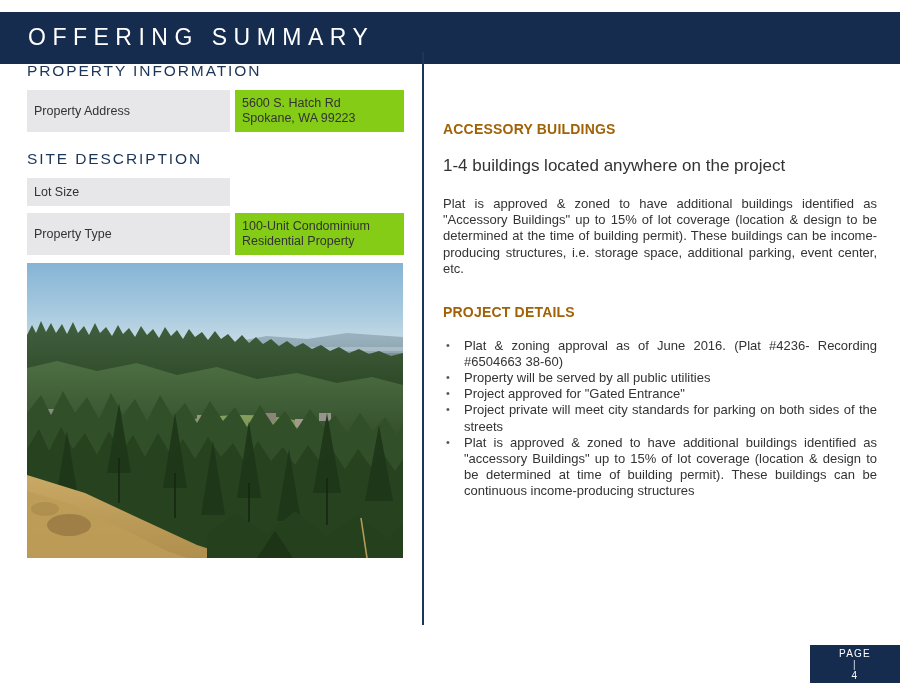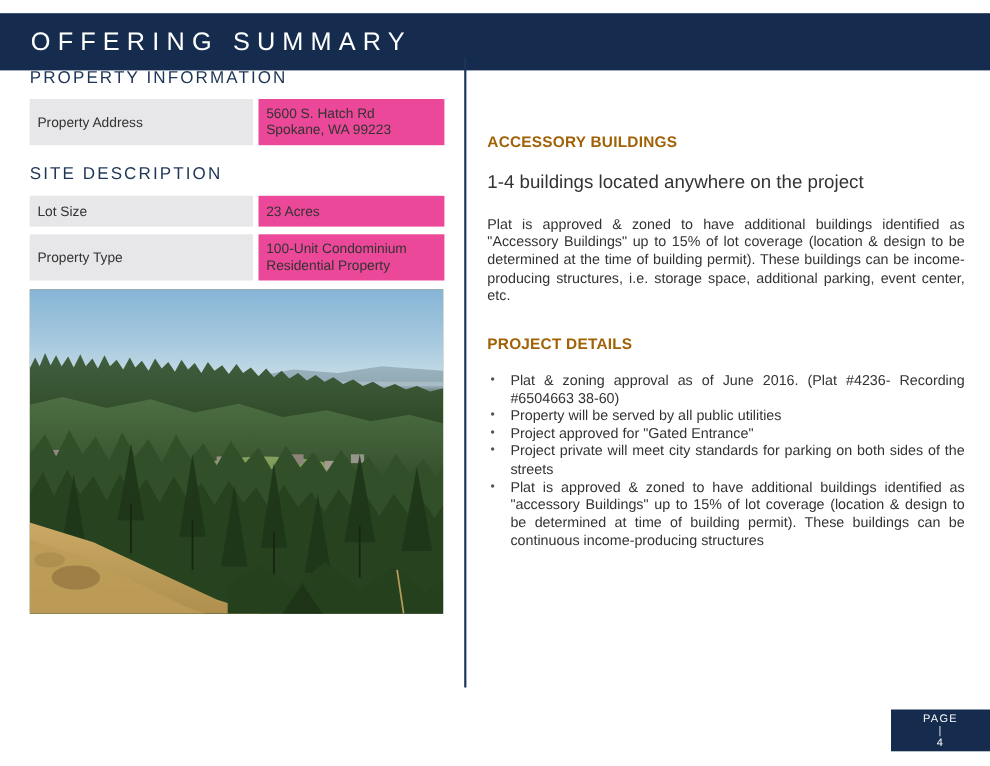--- a/index.html
+++ b/index.html
@@ -80,21 +80,21 @@
     box-sizing: border-box;
     font-size: 12.5px;
     color: #333333;
     display: flex;
     align-items: center;
   }
   .cell-gap {
     width: 5px;
   }
   .cell-value {
-    background: #ec4899;
+    background: #84cc16;
     flex: 1;
     min-height: 28px;
     padding: 6px 0 6px 7px;
     box-sizing: border-box;
     font-size: 12.5px;
     color: #333333;
     display: flex;
     flex-direction: column;
     justify-content: center;
     line-height: 15px;
@@ -209,23 +209,20 @@
       </div>
     </div>
   </div>
 
   <div class="section-heading second">SITE DESCRIPTION</div>
 
   <div class="info-table">
     <div class="info-row">
       <div class="cell-label">Lot Size</div>
       <div class="cell-gap"></div>
-      <div class="cell-value">
-        <span>23 Acres</span>
-      </div>
     </div>
     <div class="info-row">
       <div class="cell-label">Property Type</div>
       <div class="cell-gap"></div>
       <div class="cell-value">
         <span>100-Unit Condominium</span>
         <span>Residential Property</span>
       </div>
     </div>
   </div>

